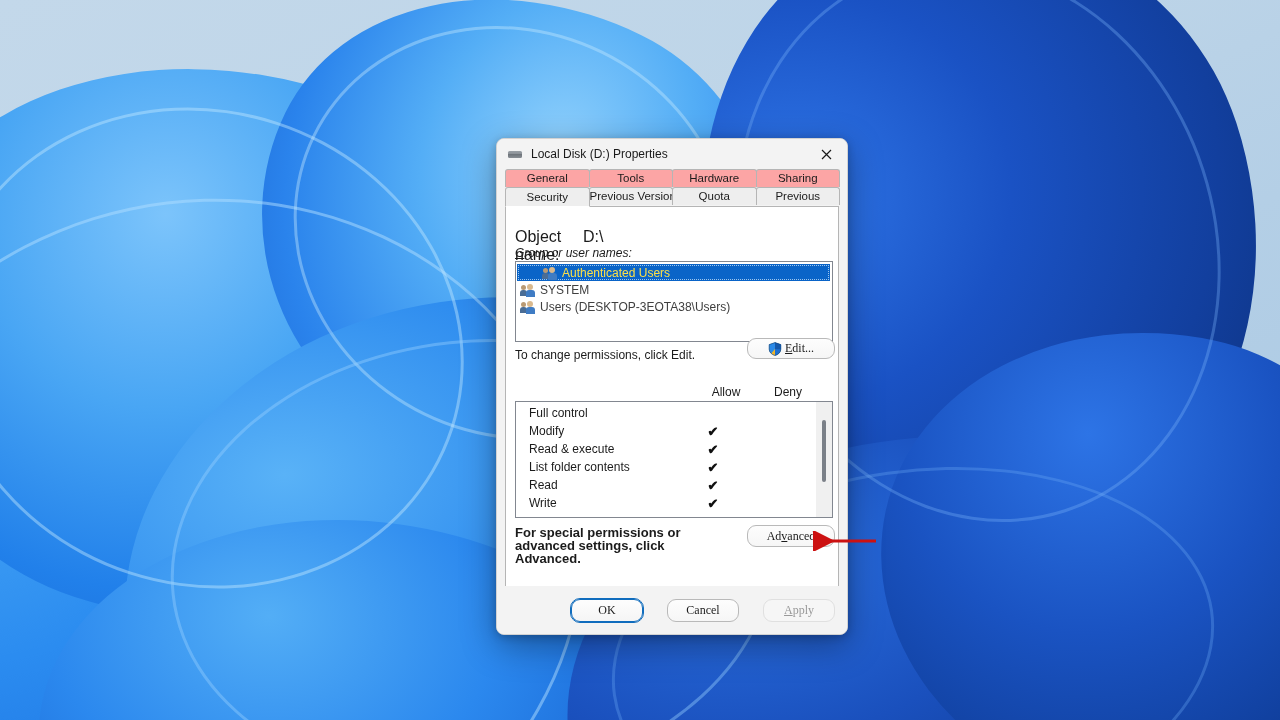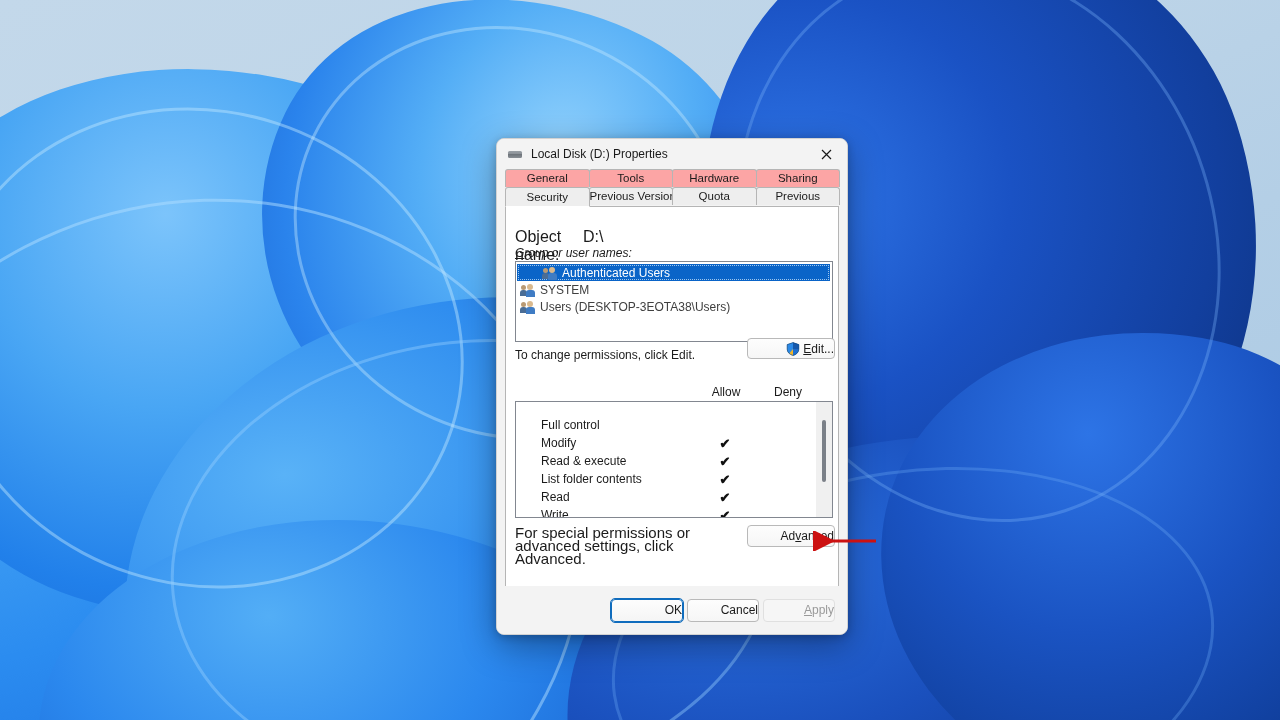--- a/index.html
+++ b/index.html
@@ -216,21 +216,21 @@
     height: 17px;
     display: flex;
     align-items: center;
     padding-left: 3px;
     font-size: 12px;
     color: #404040;
     white-space: nowrap;
   }
   .group-item.selected {
     background: #0a64c8;
-    color: #ffffff;
+    color: #fde047;
     outline: 1px dotted #9ec6ee;
     outline-offset: -2px;
     margin-right: 1px;
     padding-left: 25px;
   }
   .users-icon {
     width: 16px; height: 14px;
     margin-right: 4px;
     position: relative;
     flex: none;
@@ -260,27 +260,27 @@
 
   .hint-row {
     position: absolute;
     left: 9px; top: 141px;
     font-size: 12px;
   }
 
   .btn {
     border: 1px solid #b9b9b9;
     background: linear-gradient(#fdfdfd, #f6f6f6);
-    border-radius: 4px;
-    font-family: Liberation Sans, sans-serif;
+    border-radius: 9px;
+    font-family: Liberation Serif, serif;
     font-size: 12px;
     color: #1b1b1b;
     display: flex;
     align-items: center;
-    justify-content: flex-end;
+    justify-content: center;
     box-sizing: border-box;
   }
   #edit-button {
     position: absolute;
     left: 241px; top: 222px;
     width: 0;
   }
   .shield {
     width: 14px; height: 14px;
     margin-right: 3px;
@@ -301,21 +301,21 @@
     text-align: center; font-size: 12px;
   }
   .col-deny {
     position: absolute; top: 178px; left: 252px; width: 60px;
     text-align: center; font-size: 12px;
   }
 
   #perm-list {
     left: 9px; top: 194px;
     width: 318px; height: 117px;
-    padding: 12px;
+    padding: 0;
     overflow: hidden;
   }
   .perm-row {
     height: 18px;
     display: flex;
     align-items: center;
     font-size: 12px;
     color: #1b1b1b;
     position: relative;
   }
@@ -343,40 +343,41 @@
     position: absolute;
     left: 5px; top: 18px;
     width: 4px; height: 62px;
     background: #7b8088;
     border-radius: 2px;
   }
 
   .adv-text {
     position: absolute;
     left: 9px; top: 319px;
-    font-size: 15px;
+    font-size: 13px;
     width: 215px;
     line-height: 13px;
+    font-weight: bold;
   }
   #advanced-button {
     position: absolute;
     left: 241px; top: 318px;
     width: 88px; height: 22px;
   }
 
   .footer {
     position: absolute;
     left: 0; right: 0; bottom: 0;
     height: 48px;
     background: #f3f3f3;
     display: flex;
     align-items: center;
     justify-content: flex-end;
     padding-right: 12px;
-    gap: 4px;
+    gap: 24px;
     box-sizing: border-box;
   }
   .footer .btn { width: 72px; height: 23px; }
   #ok-button {
     border: 1px solid #0f6cbd;
     outline: 1px solid #0f6cbd;
     outline-offset: 0px;
     background: linear-gradient(#fdfdfd, #f5f5f5);
   }
   #apply-button {

